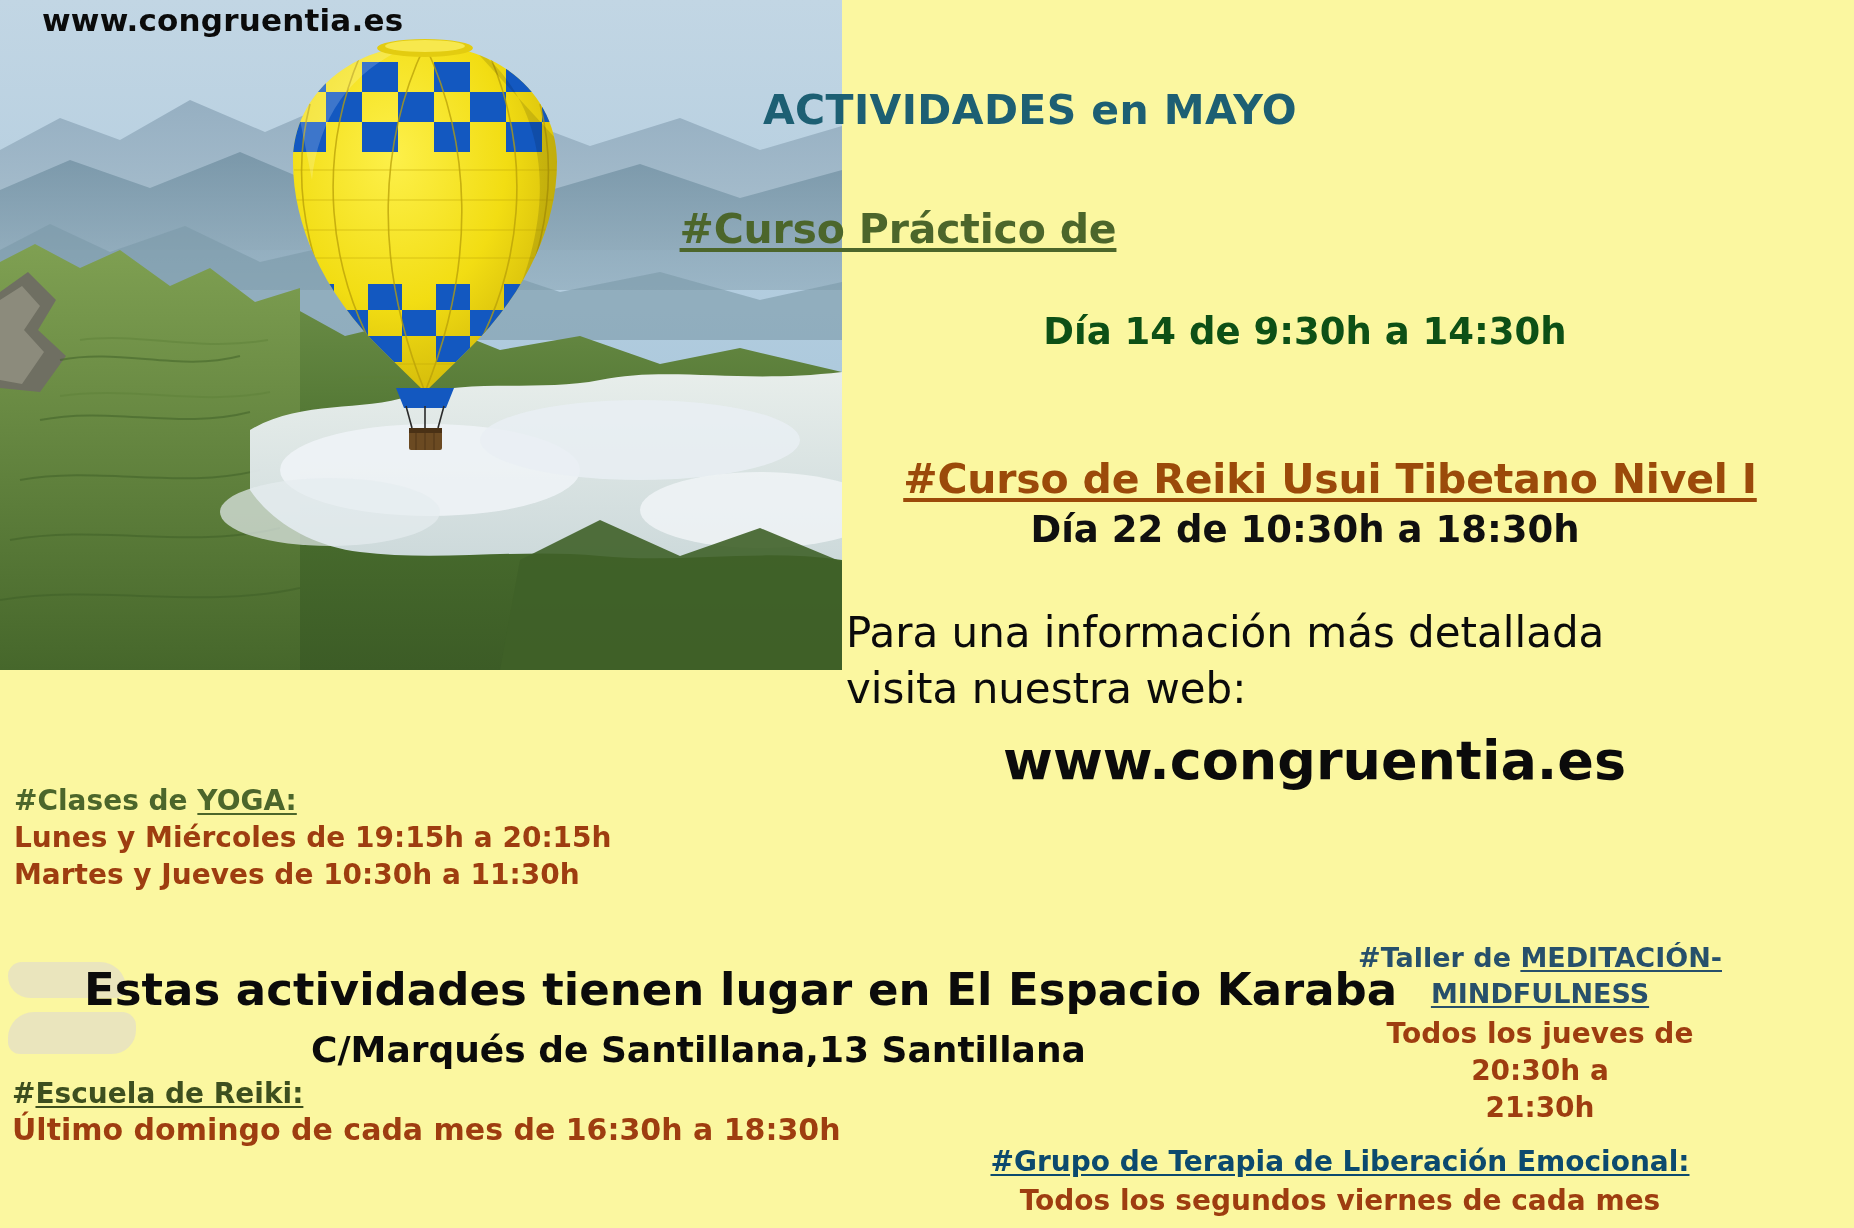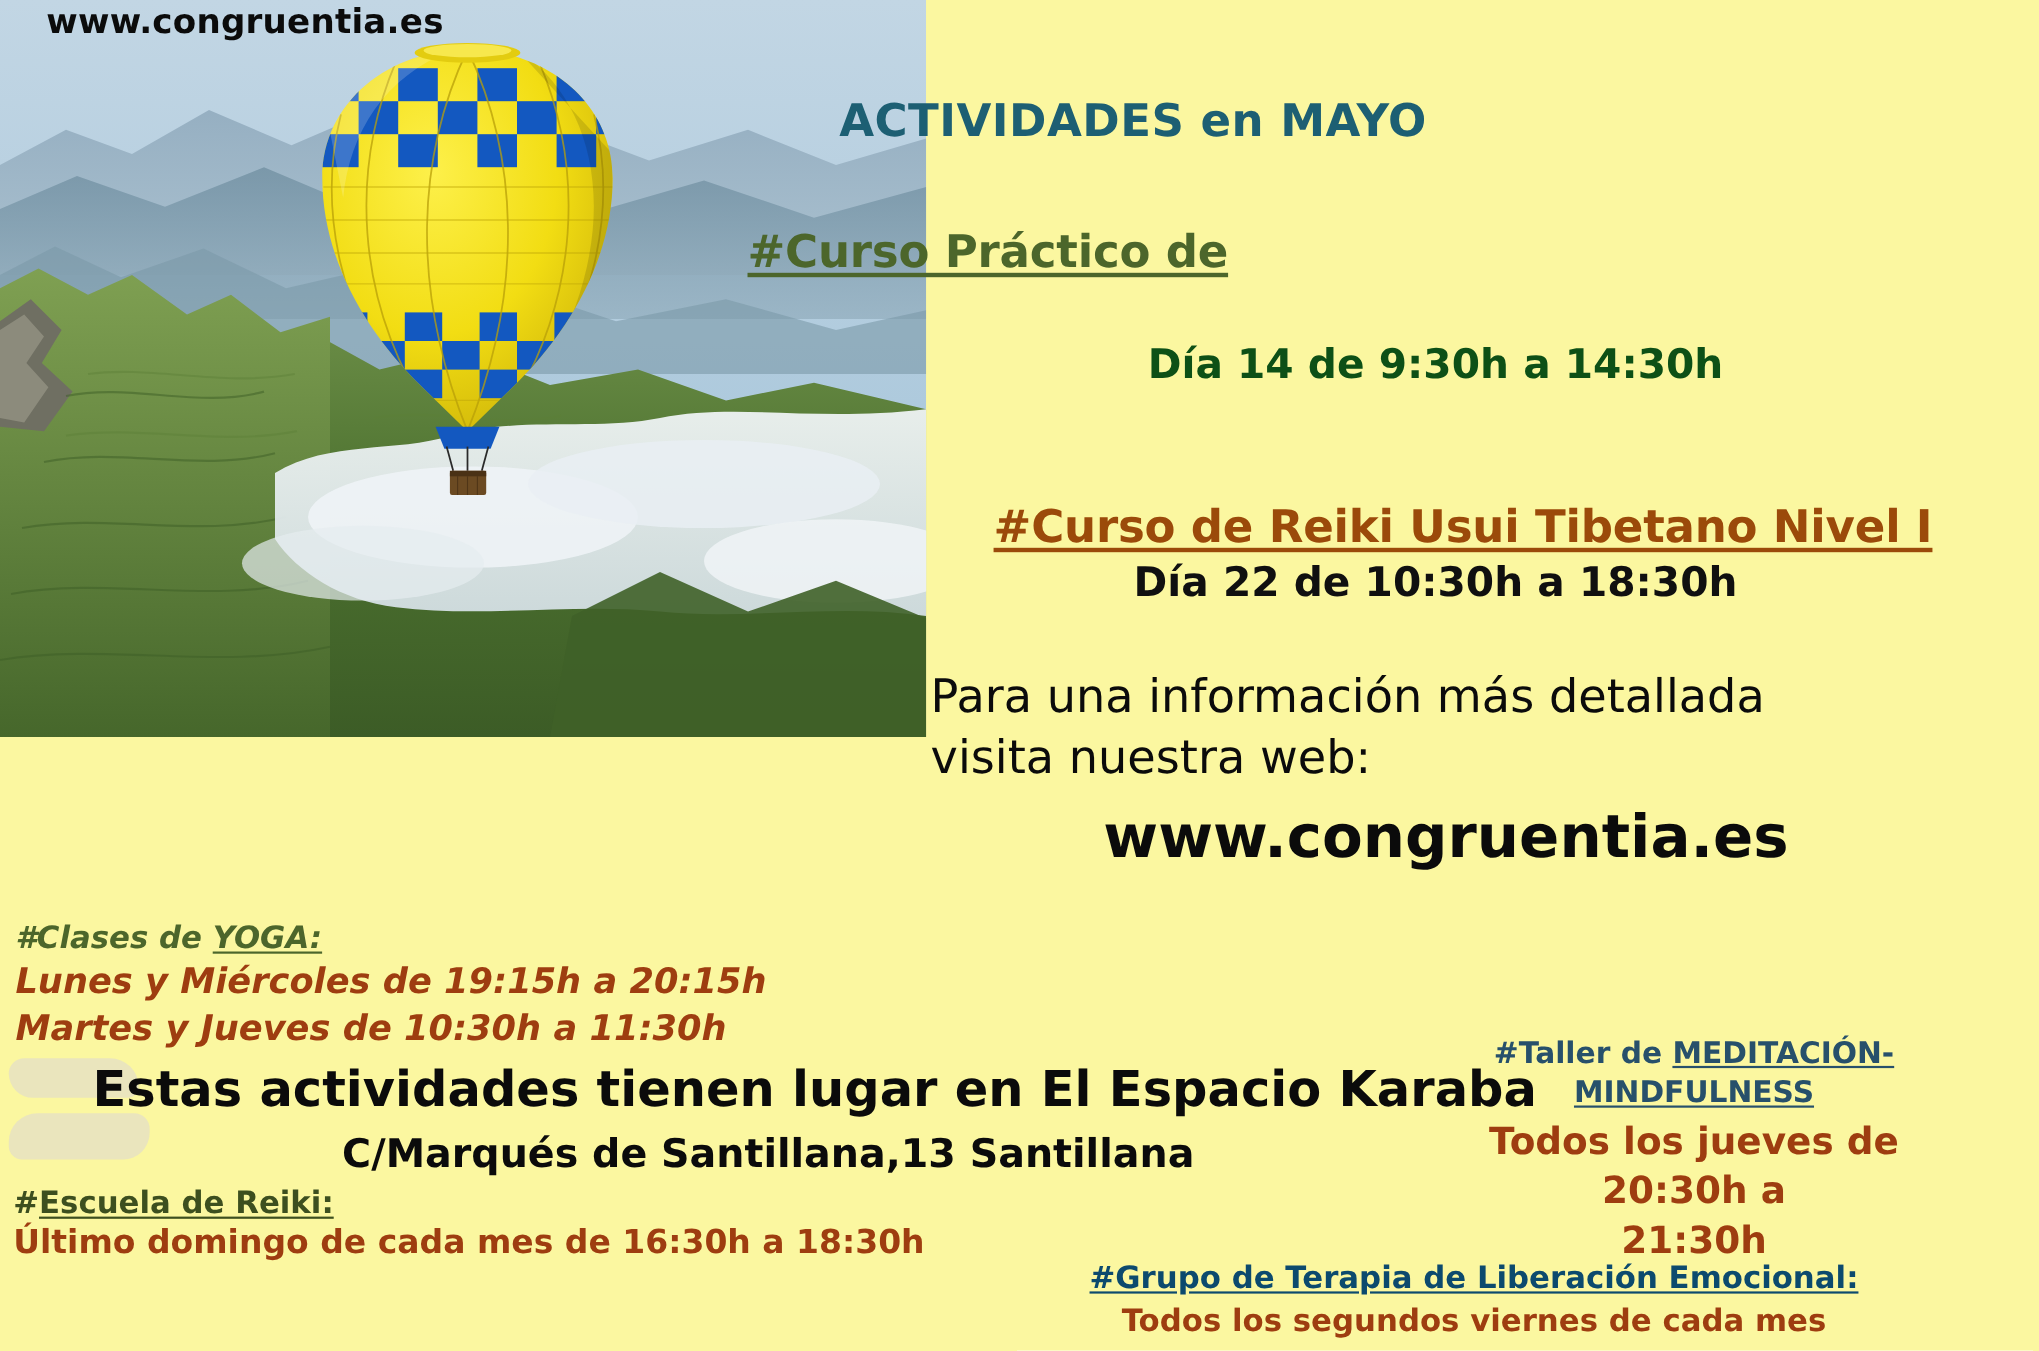--- a/index.html
+++ b/index.html
@@ -107,28 +107,28 @@
     text-align: center;
     color: #122b25;
     font-family: "DejaVu Sans", sans-serif;
     font-weight: bold;
     font-size: 28px;
     line-height: 1.28;
     white-space: nowrap;
   }
 
   
-  #yoga { position: absolute; left: 14px; top: 836px; white-space: nowrap; font-style: italic; }
+  #yoga { position: absolute; left: 14px; top: 784px; white-space: nowrap; }
   #yoga .head {
     font-size: 28px; font-weight: bold; color: #4c662b;
     font-family: "DejaVu Sans", sans-serif;
   }
   #yoga .head u { text-decoration: underline; text-underline-offset: 3px; }
   #yoga .row {
-    font-size: 32px; font-weight: bold; color: #9e3d10;
+    font-size: 28px; font-weight: bold; color: #9e3d10;
     font-family: "DejaVu Sans", sans-serif; margin-top: 4px;
   }
 
   
   #venue-1 {
     position: absolute; left: 84px; top: 963px;
     font-size: 45px; font-weight: bold; color: #0b0b0b;
     font-family: "DejaVu Sans", sans-serif; white-space: nowrap;
   }
   #venue-2 {
@@ -154,21 +154,21 @@
     position: absolute; left: 1540px; top: 940px;
     transform: translateX(-50%);
     text-align: center; width: 420px;
   }
   #meditation .head {
     font-size: 27px; font-weight: bold; color: #27506b;
     font-family: "DejaVu Sans", sans-serif; line-height: 1.32;
   }
   #meditation .head u { text-decoration: underline; text-underline-offset: 3px; }
   #meditation .row {
-    font-size: 34px; font-weight: bold; color: #9e3d10;
+    font-size: 28px; font-weight: bold; color: #9e3d10;
     font-family: "DejaVu Sans", sans-serif; line-height: 1.32; margin-top: 5px;
   }
 
   
   #therapy {
     position: absolute; left: 1340px; top: 1145px;
     transform: translateX(-50%); text-align: center; width: 760px;
   }
   #therapy .head {
     font-size: 28px; font-weight: bold; color: #0c4a6e;

